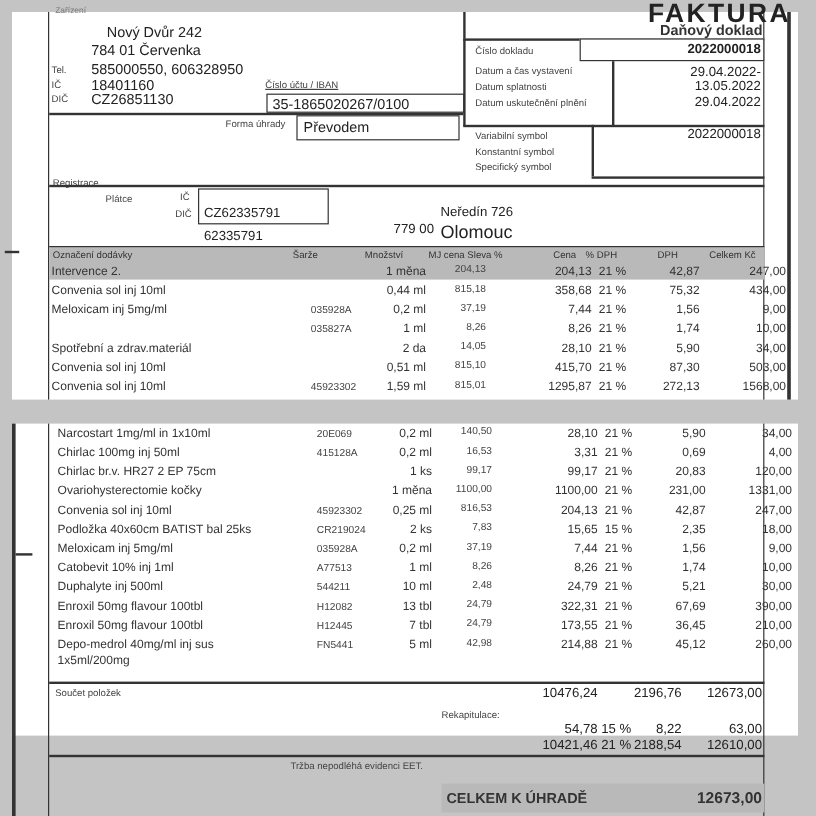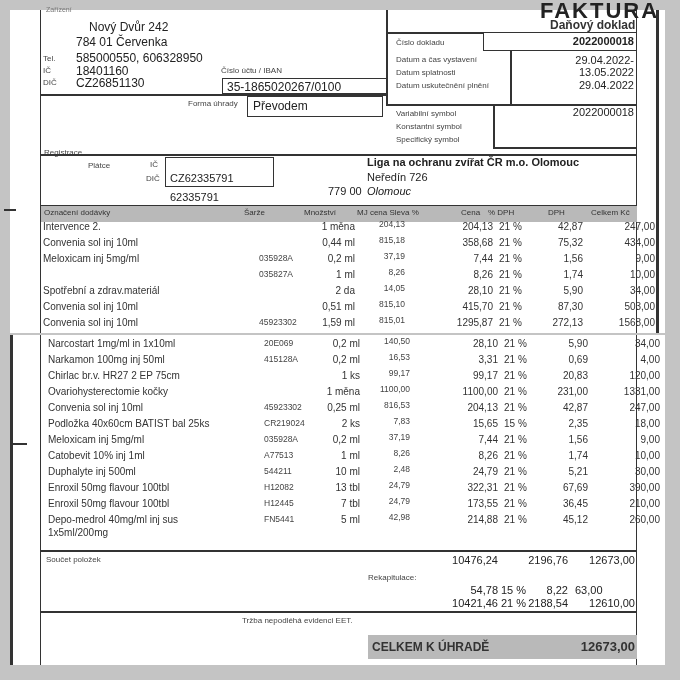--- a/index.html
+++ b/index.html
@@ -1,34 +1,34 @@
 <!DOCTYPE html>
 <html><head>
 <meta charset="utf-8">
 <style>
   * { box-sizing: border-box; margin: 0; padding: 0; }
   html, body { width: 680px; height: 680px; overflow: hidden; background: #c4c4c4; }
   body { position: relative; font-family: "Liberation Sans", sans-serif; color: #222; }
 
   .page { position: absolute; background: #fff; }
   .page-top { left: 10px; top: 10px; width: 655px; height: 323px; }
-  .page-bottom { left: 10px; top: 335px; width: 655px; height: 330px; text-decoration: underline; }
+  .page-bottom { left: 10px; top: 353px; width: 655px; height: 260px; text-decoration: underline; }
 
   .edge-bar { position: absolute; background: #333; }
 
   .doc-frame { position: absolute; border-left: 1.5px solid #333; border-right: 1.5px solid #333; }
 
   .abs { position: absolute; white-space: nowrap; }
   .lbl { font-size: 8px; color: #444; }
   .val { font-size: 12px; color: #222; }
   .box { position: absolute; border: 1px solid #333; background: #fff; }
   .hline { position: absolute; height: 1.5px; background: #333; }
   .vline { position: absolute; width: 1.5px; background: #333; }
 
-  .tbl-head { position: absolute; background: #b9b9b9; height: 17px; font-size: 8px; color: #333; border-top: 1.5px solid #333; }
+  .tbl-head { position: absolute; background: #b9b9b9; height: 28px; font-size: 8px; color: #333; border-top: 1.5px solid #333; }
   .tbl-head span { position: absolute; top: 2px; }
 
   .row { position: absolute; height: 16px; font-size: 9.5px; color: #333; }
   .row span { position: absolute; top: 2px; white-space: nowrap; }
   .c-name { left: 0; font-size: 10px; }
   .c-batch { left: 216px; font-size: 8.5px; color: #444; }
   .c-qty { width: 60px; left: 252px; text-align: right; font-size: 10px; }
   .c-unit { width: 50px; left: 312px; text-align: right; font-size: 8.5px; color: #444; top: 0 !important; }
   .c-price { width: 60px; left: 390px; text-align: right; font-size: 10px; }
   .c-vatp { left: 456px; font-size: 10px; }
@@ -51,21 +51,21 @@
 
   <span class="abs val" style="left:79px; top:10px;">Nový Dvůr 242</span>
   <span class="abs val" style="left:66px; top:25px;">784 01 Červenka</span>
   <span class="abs lbl" style="left:33px; top:44px;">Tel.</span>
   <span class="abs val" style="left:66px; top:41px;">585000550, 606328950</span>
   <span class="abs lbl" style="left:33px; top:56px;">IČ</span>
   <span class="abs val" style="left:66px; top:54px;">18401160</span>
   <span class="abs lbl" style="left:33px; top:68px;">DIČ</span>
   <span class="abs val" style="left:66px; top:66px;">CZ26851130</span>
 
-  <span class="abs lbl" style="left:211px; top:56px;">Číslo účtu / IBAN</span>
+  <span class="abs lbl" style="left:211px; top:56px;text-decoration:underline;">Číslo účtu / IBAN</span>
   <div class="box" style="left:212px; top:68px; width:165px; height:16px;">
     <span class="abs val" style="left:4px; top:1px;">35-1865020267/0100</span>
   </div>
 
   <div class="hline" style="left:31px; top:84px; width:345px;"></div>
   <span class="abs lbl" style="left:178px; top:89px;">Forma úhrady</span>
   <div class="box" style="left:237px; top:86px; width:136px; height:21px;">
     <span class="abs val" style="left:5px; top:2px;">Převodem</span>
   </div>
 
@@ -93,24 +93,23 @@
   <div class="hline" style="left:483px; top:137px; width:144px;"></div>
 
   <div class="hline" style="left:31px; top:144px; width:596px;"></div>
   <span class="abs lbl" style="left:34px; top:151px;margin-left:44px;">Plátce</span>
   <span class="abs lbl" style="left:140px; top:150px;">IČ</span>
   <span class="abs lbl" style="left:136px; top:164px;">DIČ</span>
   <div class="box" style="left:155px; top:147px; width:109px; height:30px;">
     <span class="abs val" style="left:4px; top:1px; font-size:11px;margin-top:32px;">62335791</span>
     <span class="abs val" style="left:4px; top:14px; font-size:11px;">CZ62335791</span>
   </div>
-  <span class="abs" style="left:357px; top:146px; font-size:11px; font-weight:bold;">Liga na ochranu zvířat ČR m.o. Olomouc</span>
   <span class="abs val" style="left:357px; top:161px; font-size:11px;">Neředín 726</span>
   <span class="abs val" style="left:318px; top:175px; font-size:11px;">779 00</span>
-  <span class="abs val" style="left:357px; top:175px; font-size:11px;font-style:italic;">Olomouc</span>
+  <span class="abs val" style="left:357px; top:175px; font-size:15px;">Olomouc</span>
 
   <div class="tbl-head" style="left:31px; top:195px; width:596px;">
     <span style="left:3px;">Označení dodávky</span>
     <span style="left:203px;">Šarže</span>
     <span style="left:263px;">Množství</span>
     <span style="left:316px;">MJ cena Sleva %</span>
     <span style="left:420px;">Cena</span>
     <span style="left:447px;">% DPH</span>
     <span style="left:507px;">DPH</span>
     <span style="left:550px;">Celkem Kč</span>
@@ -199,21 +198,21 @@
         <span class="c-name">Narcostart 1mg/ml in 1x10ml</span>
         <span class="c-batch">20E069</span>
         <span class="c-qty">0,2 ml</span>
         <span class="c-unit">140,50</span>
         <span class="c-price">28,10</span>
         <span class="c-vatp">21 %</span>
         <span class="c-vat">5,90</span>
         <span class="c-total">34,00</span>
       </div>
       <div class="row" style="top: 16px; width: 594px;">
-        <span class="c-name">Narkamon 100mg inj 50ml</span>
+        <span class="c-name">Chirlac 100mg inj 50ml</span>
         <span class="c-batch">415128A</span>
         <span class="c-qty">0,2 ml</span>
         <span class="c-unit">16,53</span>
         <span class="c-price">3,31</span>
         <span class="c-vatp">21 %</span>
         <span class="c-vat">0,69</span>
         <span class="c-total">4,00</span>
       </div>
       <div class="row" style="top: 32px; width: 594px;">
         <span class="c-name">Chirlac br.v. HR27  2 EP  75cm</span>
@@ -321,21 +320,21 @@
   <div class="hline" style="left:31px; top:215px; width:596px;"></div>
   <span class="abs lbl" style="left:36px; top:220px;">Součet položek</span>
   <span class="abs val" style="left:428px; top:219px; width:60px; text-align:right; font-size:11px;">10476,24</span>
   <span class="abs val" style="left:510px; top:219px; width:48px; text-align:right; font-size:11px;">2196,76</span>
   <span class="abs val" style="left:565px; top:219px; width:60px; text-align:right; font-size:11px;">12673,00</span>
 
   <span class="abs lbl" style="left:358px; top:238px;">Rekapitulace:</span>
   <span class="abs val" style="left:428px; top:249px; width:60px; text-align:right; font-size:11px;">54,78</span>
   <span class="abs val" style="left:491px; top:249px; font-size:11px;">15 %</span>
   <span class="abs val" style="left:510px; top:249px; width:48px; text-align:right; font-size:11px;">8,22</span>
-  <span class="abs val" style="left:565px; top:249px; width:60px; font-size:11px;">63,00</span>
+  <span class="abs val" style="left:565px; top:249px; width:60px; text-align:right; font-size:11px;">63,00</span>
   <span class="abs val" style="left:428px; top:262px; width:60px; text-align:right; font-size:11px;">10421,46</span>
   <span class="abs val" style="left:491px; top:262px; font-size:11px;">21 %</span>
   <span class="abs val" style="left:510px; top:262px; width:48px; text-align:right; font-size:11px;">2188,54</span>
   <span class="abs val" style="left:565px; top:262px; width:60px; text-align:right; font-size:11px;">12610,00</span>
 
   <div class="hline" style="left:31px; top:276px; width:596px;"></div>
   <span class="abs lbl" style="left:232px; top:281px;">Tržba nepodléhá evidenci EET.</span>
   <div class="total-bar" style="left:358px; top:278px; width:269px; height:24px;margin-top:22px;">
     <span class="abs" style="left:4px; top:5px; font-size:12px; font-weight:bold; color:#333;">CELKEM K ÚHRADĚ</span>
     <span class="abs" style="right:2px; top:4px; font-size:13px; font-weight:bold; color:#333;">12673,00</span>

